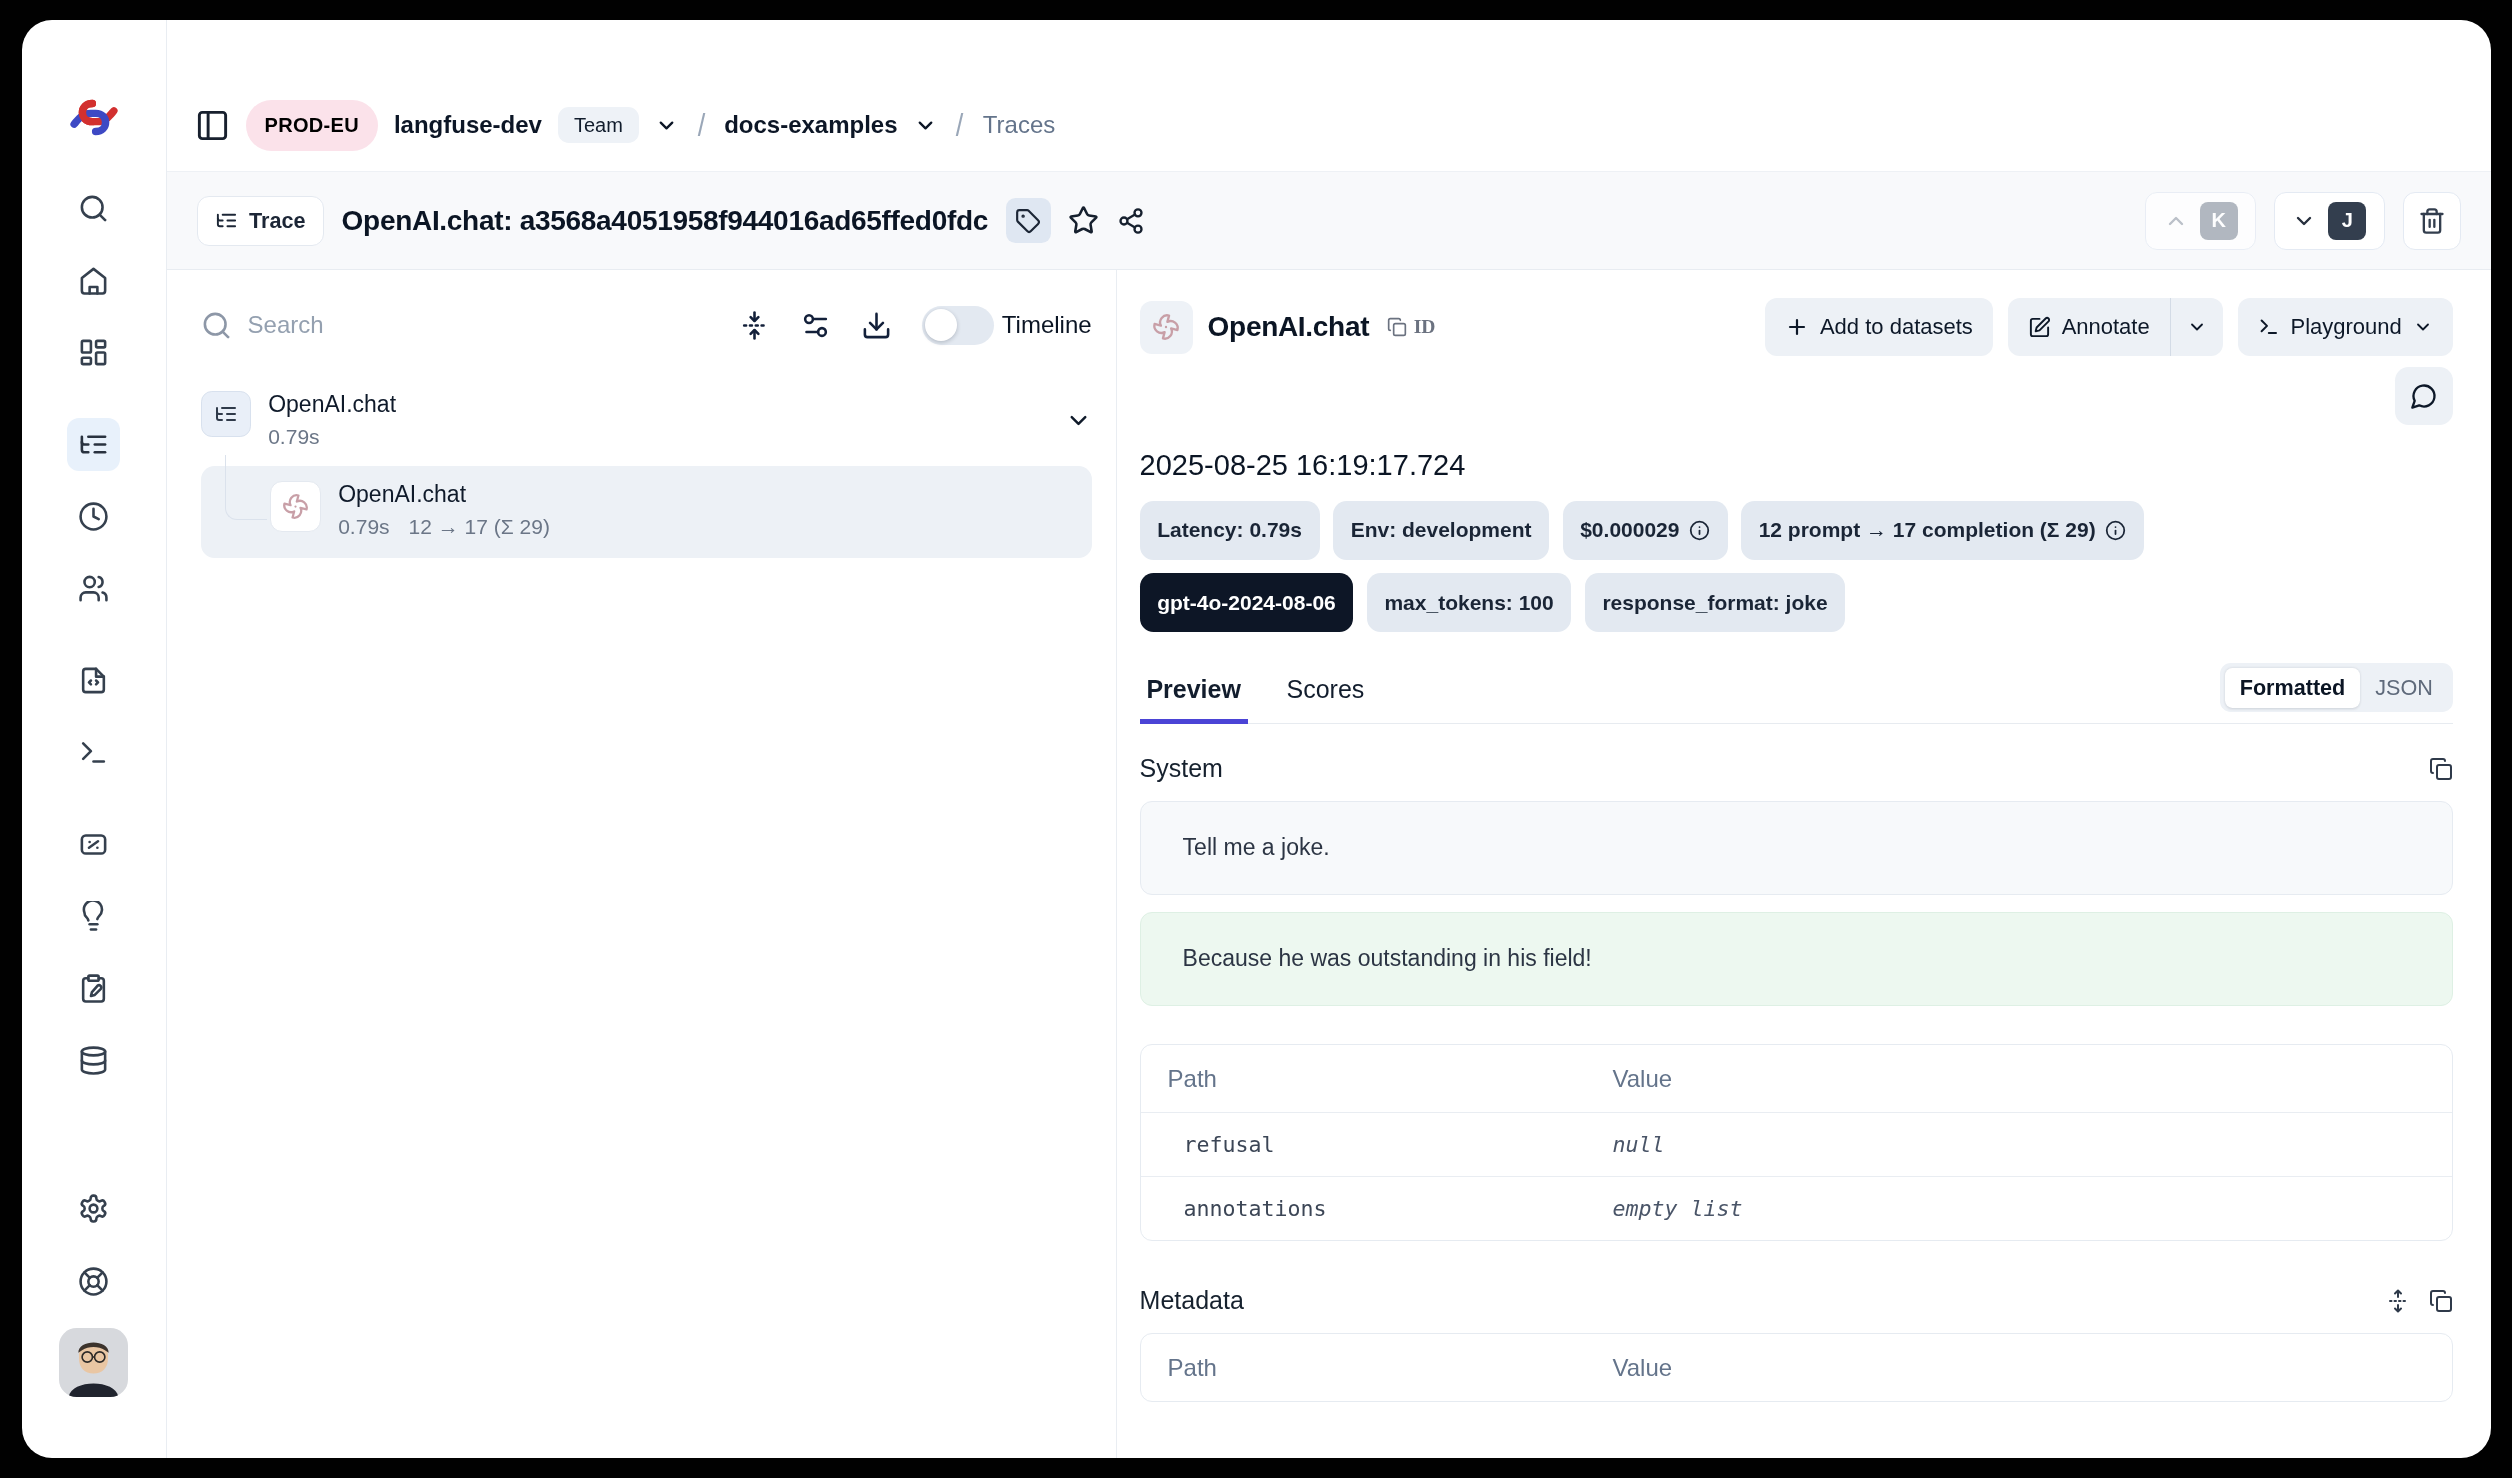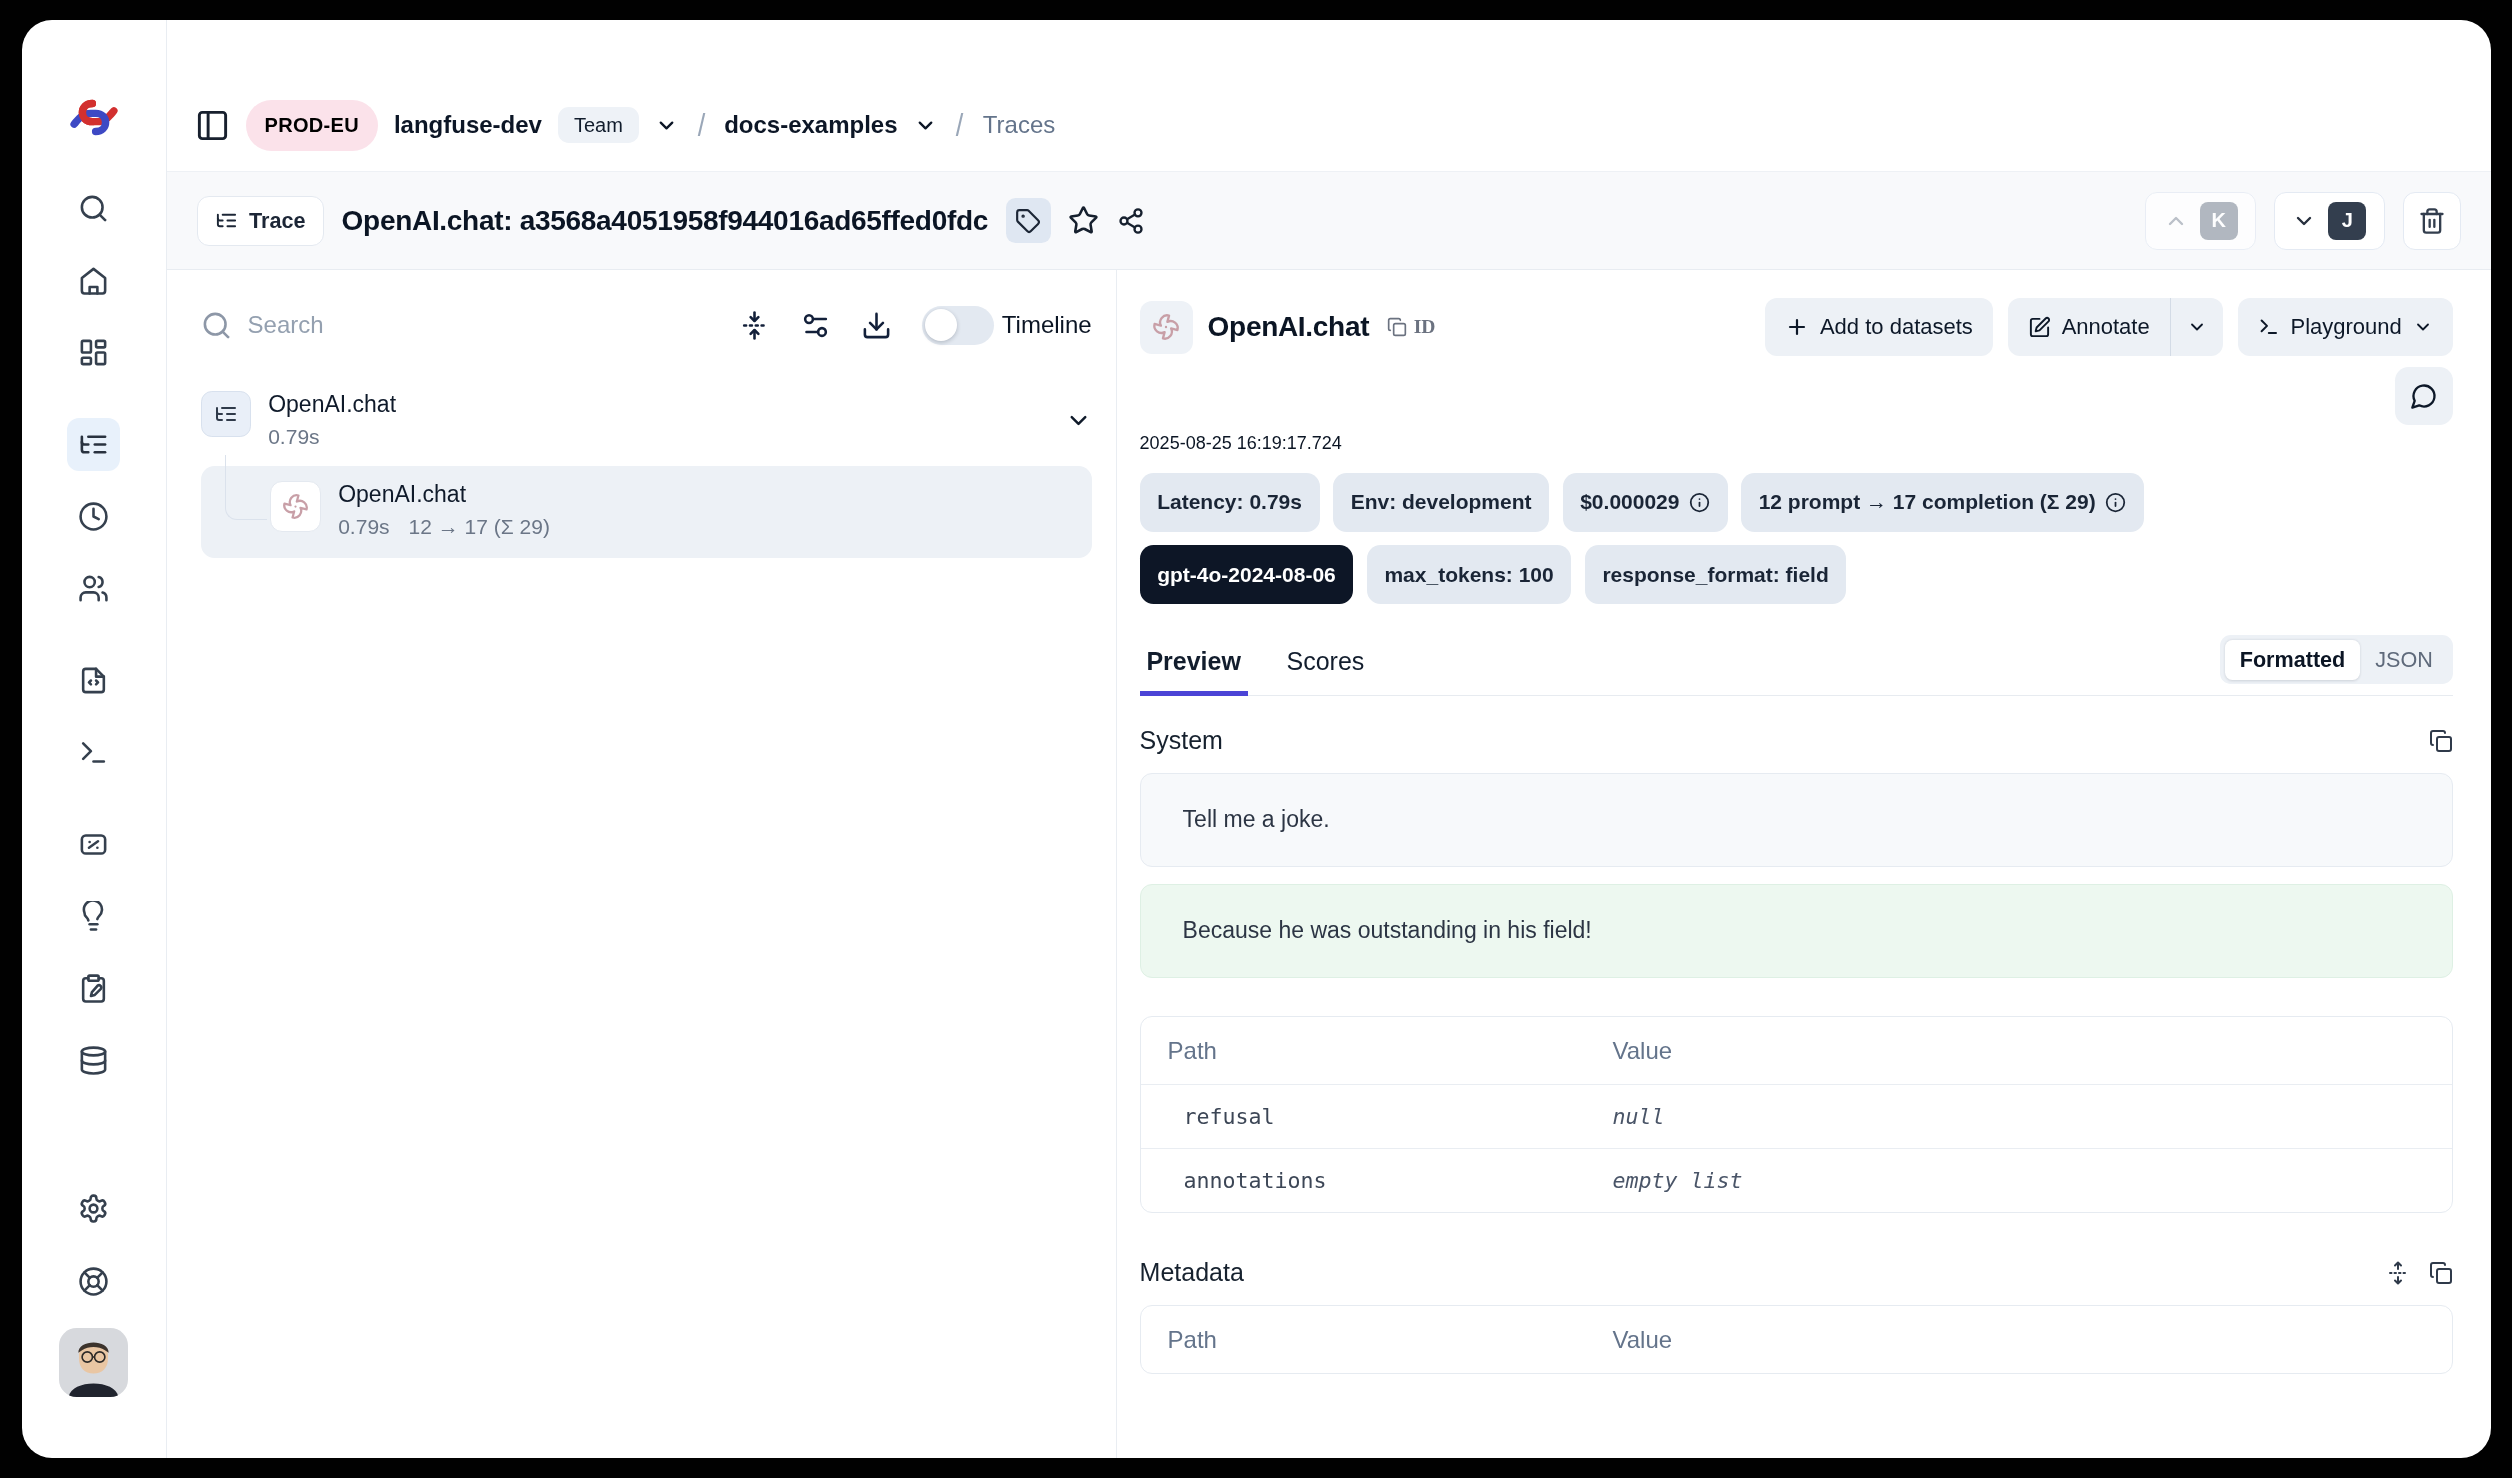--- a/index.html
+++ b/index.html
@@ -82,21 +82,21 @@
   .id-chip span { font-size:19.6px; font-weight:600;font-family:Liberation Serif, serif; }
   .d-actions { margin-left:auto; display:flex; align-items:center; gap:15px; }
   .btn { height:58px; background:#edf1f6; border-radius:12px; display:flex; align-items:center; gap:10.8px; padding:0 20px;
     font-size:22px; font-weight:500; color:#0d1828; cursor:pointer; white-space:nowrap; }
   .btn-group { display:flex; background:#edf1f6; border-radius:12px; align-items:stretch; }
   .btn-group .btn { background:transparent; }
   .btn-group .divider { width:1.4px; background:#d3dbe6; }
   .chev-seg { display:grid; place-items:center; padding:0 16px; color:#0d1828; cursor:pointer; }
   .bubble-row { display:flex; justify-content:flex-end; margin-top:10.8px; }
   .bubble-btn { width:58px; height:58px; background:#edf1f6; border-radius:13.5px; display:grid; place-items:center; color:#0d1828; cursor:pointer; }
-  .timestamp { margin-top:8px; font-size:18px; font-weight:500; color:#0b1524; }
+  .timestamp { margin-top:24px; font-size:29px; font-weight:500; color:#0b1524; }
   .badges { display:flex; flex-wrap:wrap; gap:13.5px; margin-top:19px; }
   .badges.second { margin-top:13.5px; }
   .badge { background:#e3e9f1; border-radius:13.5px; padding:0 17.6px; height:59px; display:flex; align-items:center; gap:9.5px;
     font-size:21px; font-weight:600; color:#1a2536; cursor:default; }
   .badge.dark { background:#0d1626; color:#fff; }
   .info-icon { color:inherit; }
 
   .tabs-row { margin-top:31px; display:flex; align-items:flex-end; border-bottom:1.4px solid #e7ebf0; flex-shrink:0; }
   .tab { font-size:25px; font-weight:500; color:#121d2d; padding:0 6.8px 19px; margin-right:32px; position:relative; cursor:pointer; }
   .tab.active { font-weight:600; }
@@ -504,21 +504,21 @@
             <svg class="info-icon" width="21" height="21" viewBox="0 0 24 24" fill="none" stroke="currentColor" stroke-width="2" stroke-linecap="round" stroke-linejoin="round">
                 <circle cx="12" cy="12" r="10"></circle>
                 <path d="M12 16v-4"></path>
                 <path d="M12 8h.01"></path>
               </svg>
           </span>
         </div>
         <div class="badges second">
           <span class="badge dark">gpt-4o-2024-08-06</span>
           <span class="badge">max_tokens: 100</span>
-          <span class="badge">response_format: field</span>
+          <span class="badge">response_format: joke</span>
         </div>
 
         <div class="tabs-row">
           <span class="tab active">Preview</span>
           <span class="tab">Scores</span>
           <span class="segmented">
             <span class="seg active">Formatted</span>
             <span class="seg">JSON</span>
           </span>
         </div>

